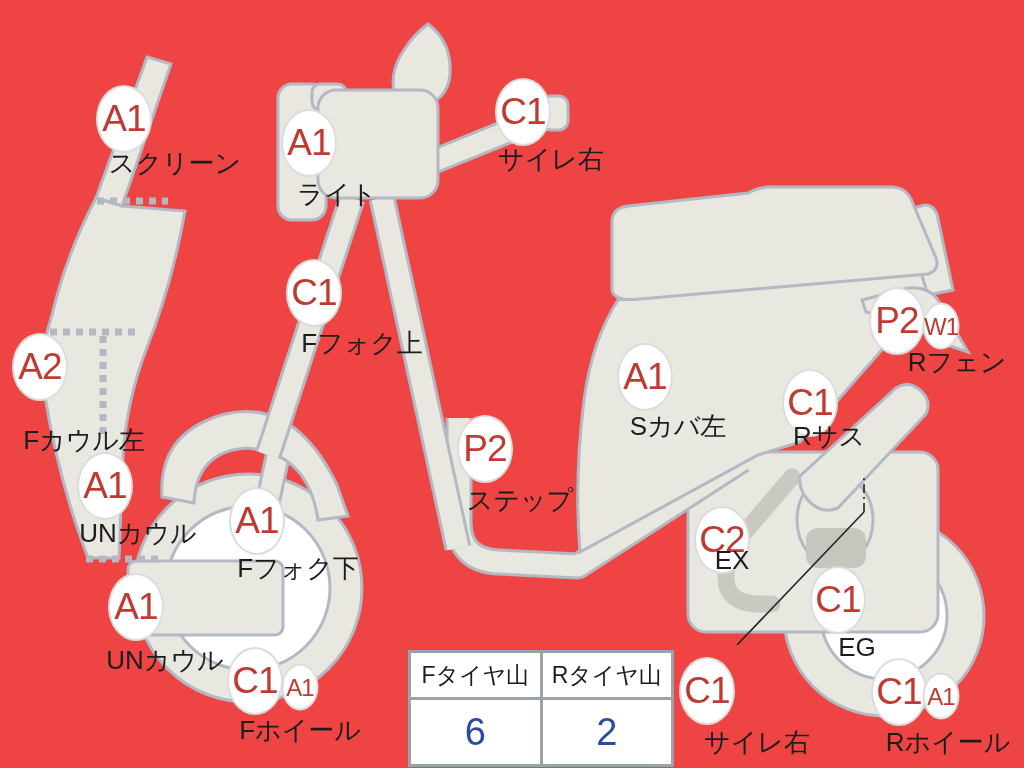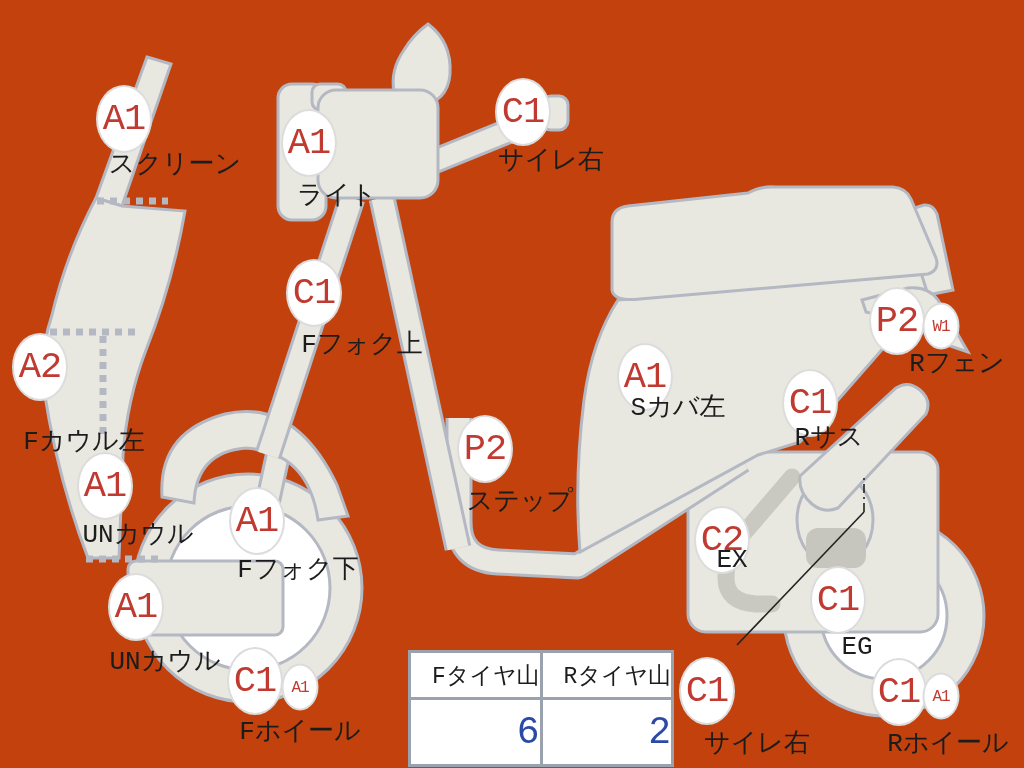--- a/index.html
+++ b/index.html
@@ -1,38 +1,38 @@
 <!DOCTYPE html>
 <html><head>
 <meta charset="utf-8">
 <style>
   html,body{margin:0;padding:0;background:#ffffff;}
   #stage{
-    position:relative;width:1024px;height:768px;background:#c2410c;overflow:hidden;
-    font-family:Liberation Mono, monospace;
+    position:relative;width:1024px;height:768px;background:#ef4444;overflow:hidden;
+    font-family:Liberation Sans, sans-serif;
   }
   #scooter-svg{position:absolute;left:0;top:0;}
   .badge{
     position:absolute;display:flex;align-items:center;justify-content:center;
     background:#ffffff;border:2px solid #dcdcdc;border-radius:50%;
     color:#c13a32;box-sizing:border-box;transform:translate(-50%,-50%);
     letter-spacing:-1px;
   }
   .badge.lg{width:56px;height:68px;font-size:37px;}
-  .badge.sm{width:37px;height:47px;font-size:16px;border-width:2px;}
+  .badge.sm{width:37px;height:47px;font-size:24px;border-width:2px;}
   .part-label{
     position:absolute;transform:translate(-50%,-50%);white-space:nowrap;
     color:#1c1c1c;font-size:26px;font-weight:500;
   }
   #tire-table{
     position:absolute;left:408px;top:650px;width:266px;height:114px;
     border-collapse:collapse;background:#ffffff;table-layout:fixed;
   }
   #tire-table th,#tire-table td{
-    border:3px solid #9aa3ad;text-align:right;vertical-align:middle;padding:0;
+    border:3px solid #9aa3ad;text-align:center;vertical-align:middle;padding:0;
   }
   #tire-table th{height:44px;font-size:23px;font-weight:500;color:#1c1c1c;}
   #tire-table td{height:64px;font-size:38px;color:#2b4aa5;}
 </style>
 </head>
 <body>
 
 <div id="stage">
 
   <svg id="scooter-svg" width="1024" height="768" viewBox="0 0 1024 768">
@@ -146,21 +146,21 @@
   <div class="part-label" style="left:165px;top:660px">UNカウル</div>
 
   <div class="badge lg" style="left:255px;top:681px">C1</div>
   <div class="badge sm" style="left:300px;top:687px">A1</div>
   <div class="part-label" style="left:300px;top:730px">Fホイール</div>
 
   <div class="badge lg" style="left:485px;top:449px">P2</div>
   <div class="part-label" style="left:520px;top:500px">ステップ</div>
 
   <div class="badge lg" style="left:645px;top:377px">A1</div>
-  <div class="part-label" style="left:678px;top:406px">Sカバ左</div>
+  <div class="part-label" style="left:678px;top:426px">Sカバ左</div>
 
   <div class="badge lg" style="left:897px;top:321px">P2</div>
   <div class="badge sm" style="left:941px;top:326px">W1</div>
   <div class="part-label" style="left:957px;top:362px">Rフェン</div>
 
   <div class="badge lg" style="left:810px;top:403px">C1</div>
   <div class="part-label" style="left:829px;top:436px">Rサス</div>
 
   <div class="badge lg" style="left:722px;top:540px">C2</div>
   <div class="part-label" style="left:732px;top:560px">EX</div>

